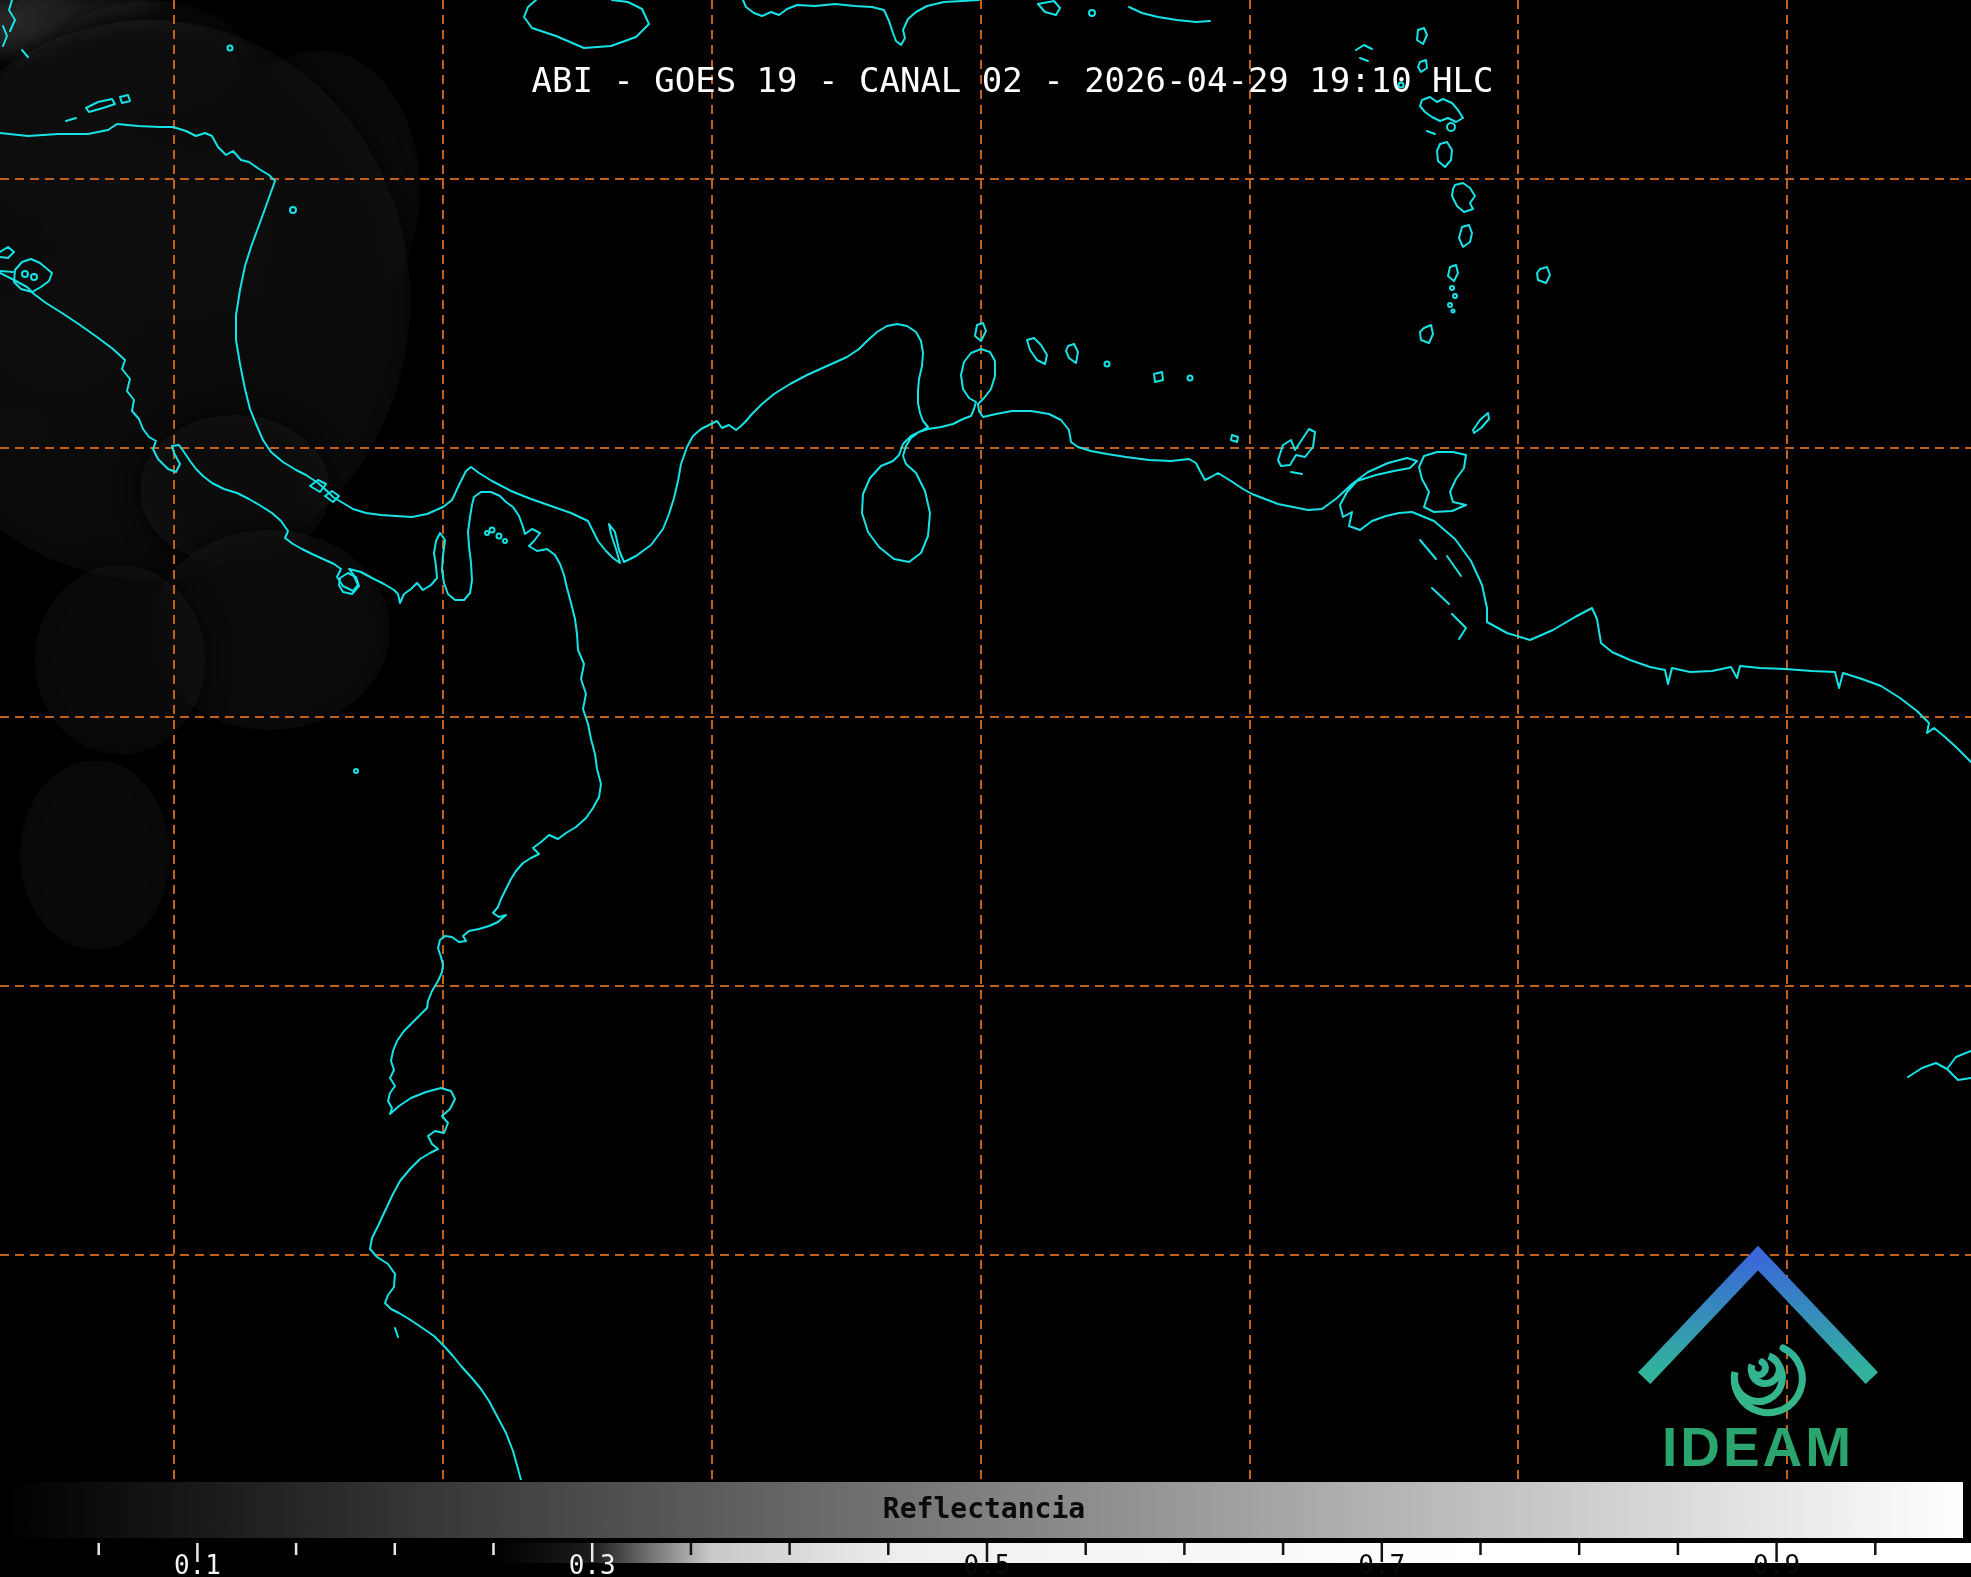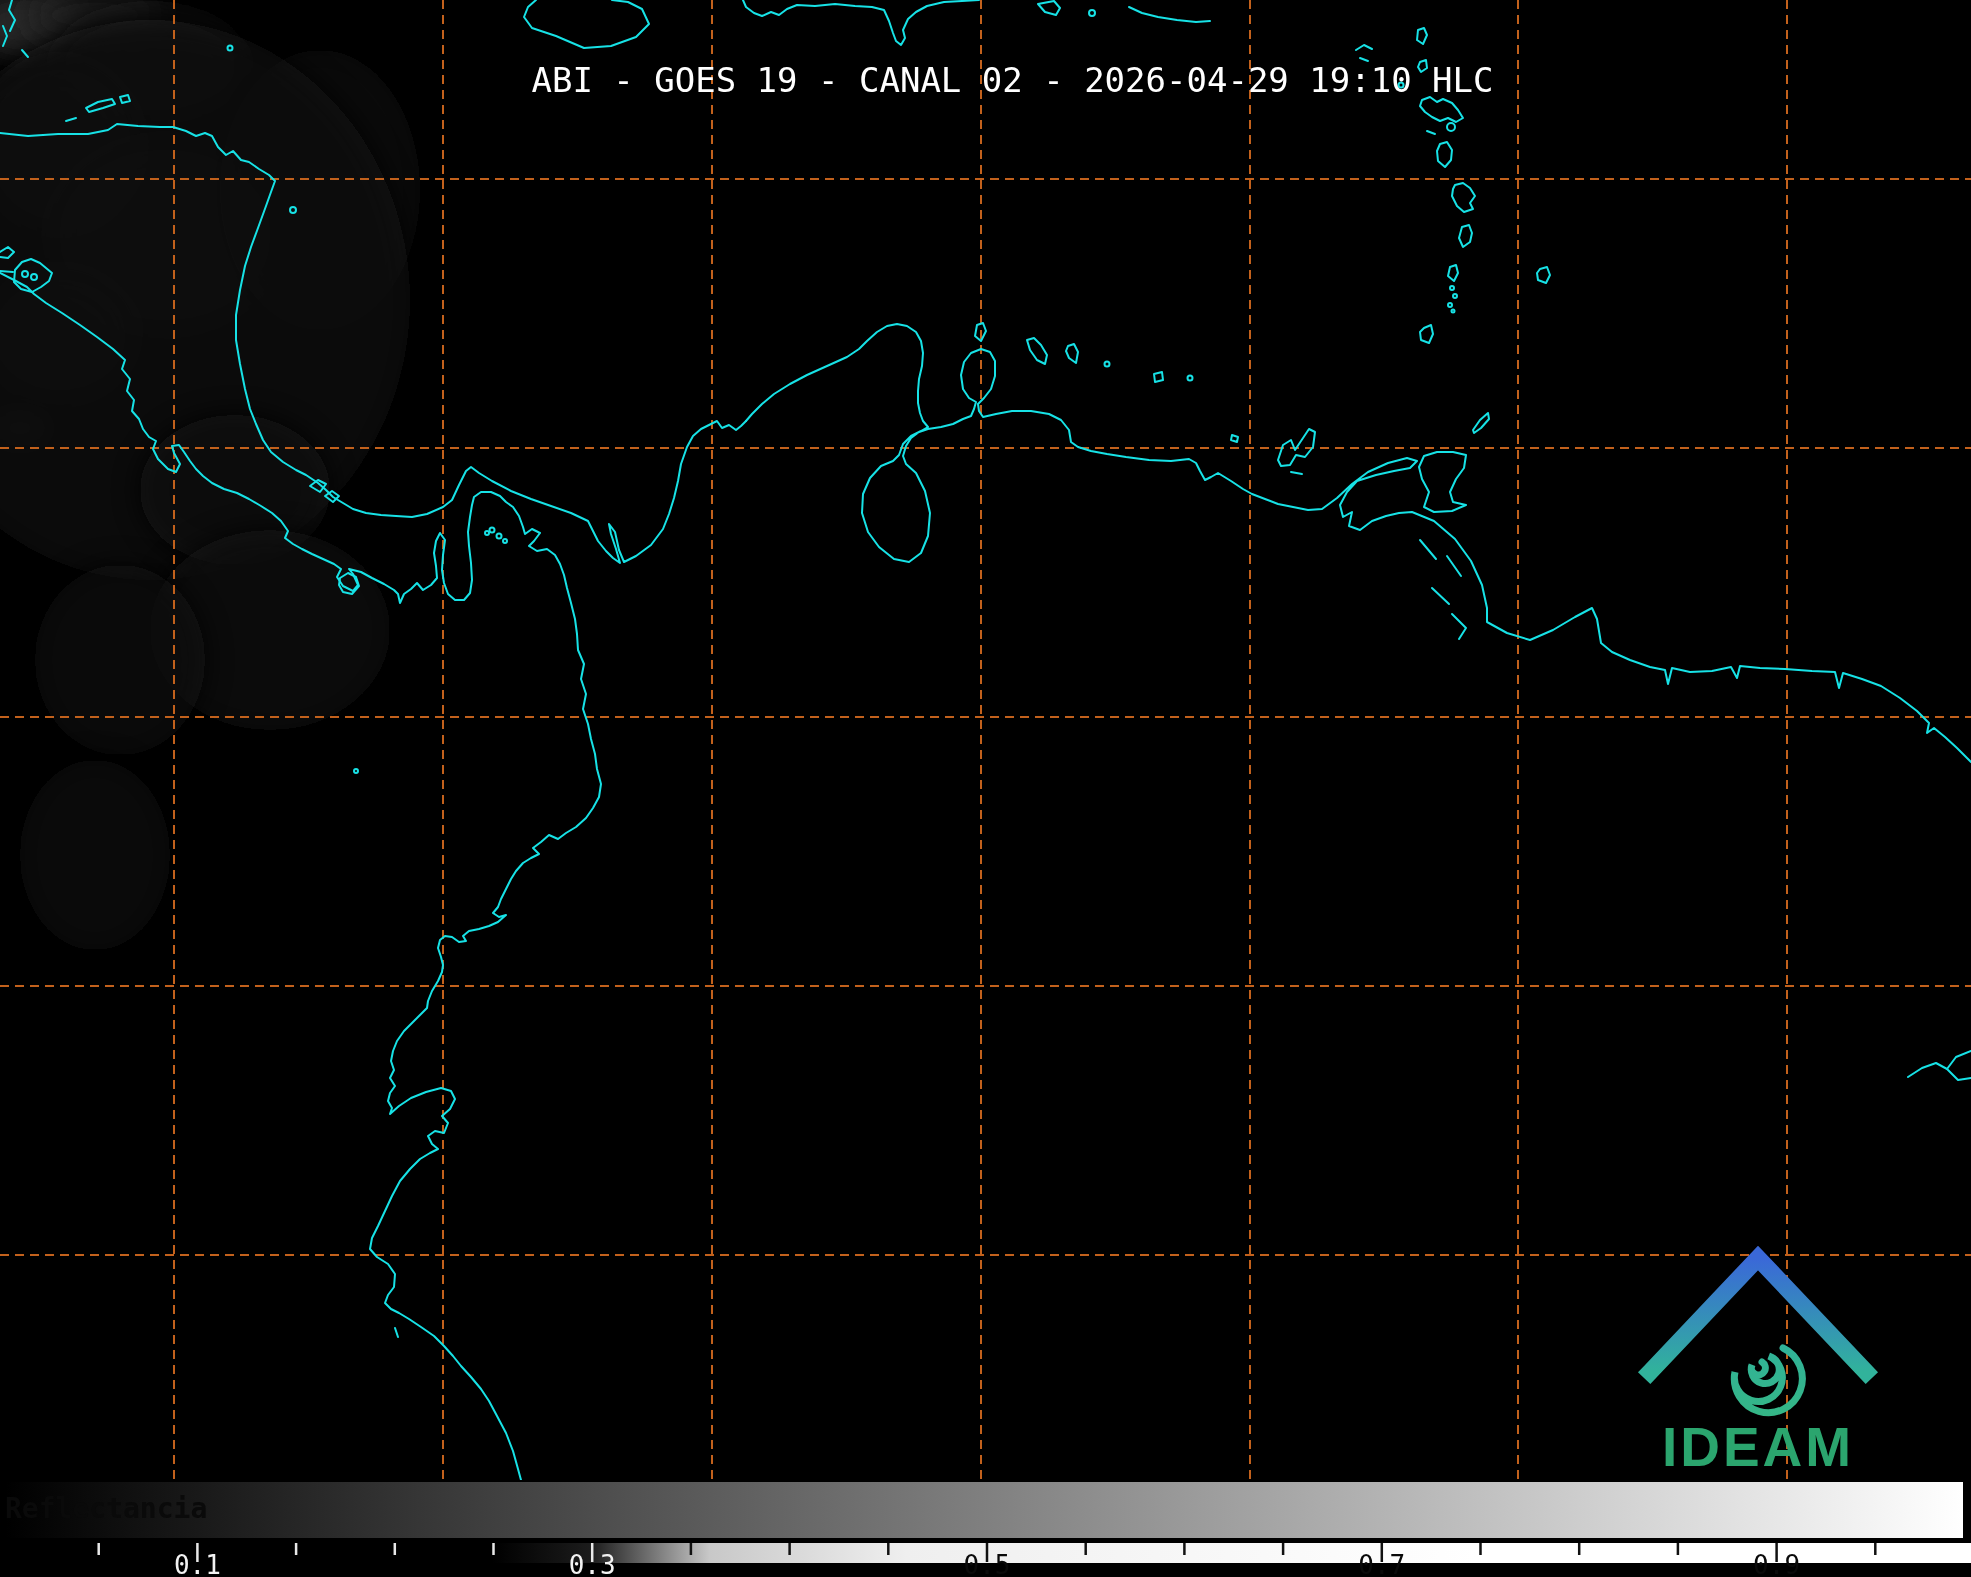--- a/index.html
+++ b/index.html
@@ -5,21 +5,21 @@
   html,body{margin:0;padding:0;background:#000;}
   .stage{position:relative;width:1971px;height:1577px;background:#000;overflow:hidden;
          font-family:"DejaVu Sans Mono","Liberation Mono",monospace;}
   .map-svg{position:absolute;left:0;top:0;}
   .title-bar{position:absolute;left:0;right:0;top:60px;text-align:center;
              transform:translateX(27px);color:#ffffff;font-size:34px;letter-spacing:0px;}
   .cbar-wrap{position:absolute;left:0;top:1480px;width:1971px;height:97px;background:#000;}
   .cbar{position:absolute;left:3px;right:6px;top:0;height:56px;
         background:linear-gradient(90deg,#000000 0%,#ffffff 100%);
         border:2px solid #000;border-bottom:5px solid #000;}
-  .cbar-label{position:absolute;left:0;right:0;top:10px;
+  .cbar-label{position:absolute;left:0;right:0;top:10px;text-align:center;
               font-weight:bold;font-size:28px;color:#0a0a0a;}
   .cbar-strip{position:absolute;left:0;top:63px;width:1971px;height:20px;
               background:linear-gradient(90deg,#000 0%,#000 25%,#1c1c1c 30%,#c8c8c8 36%,#efefef 46%,#ffffff 75%,#ffffff 100%);}
   .cbar-strip svg{position:absolute;left:0;top:0;}
   text{font-family:"DejaVu Sans Mono","Liberation Mono",monospace;}
   .logo-text{font-family:"Liberation Sans","DejaVu Sans",sans-serif;font-weight:bold;}
 </style>
 </head>
 <body>
 

